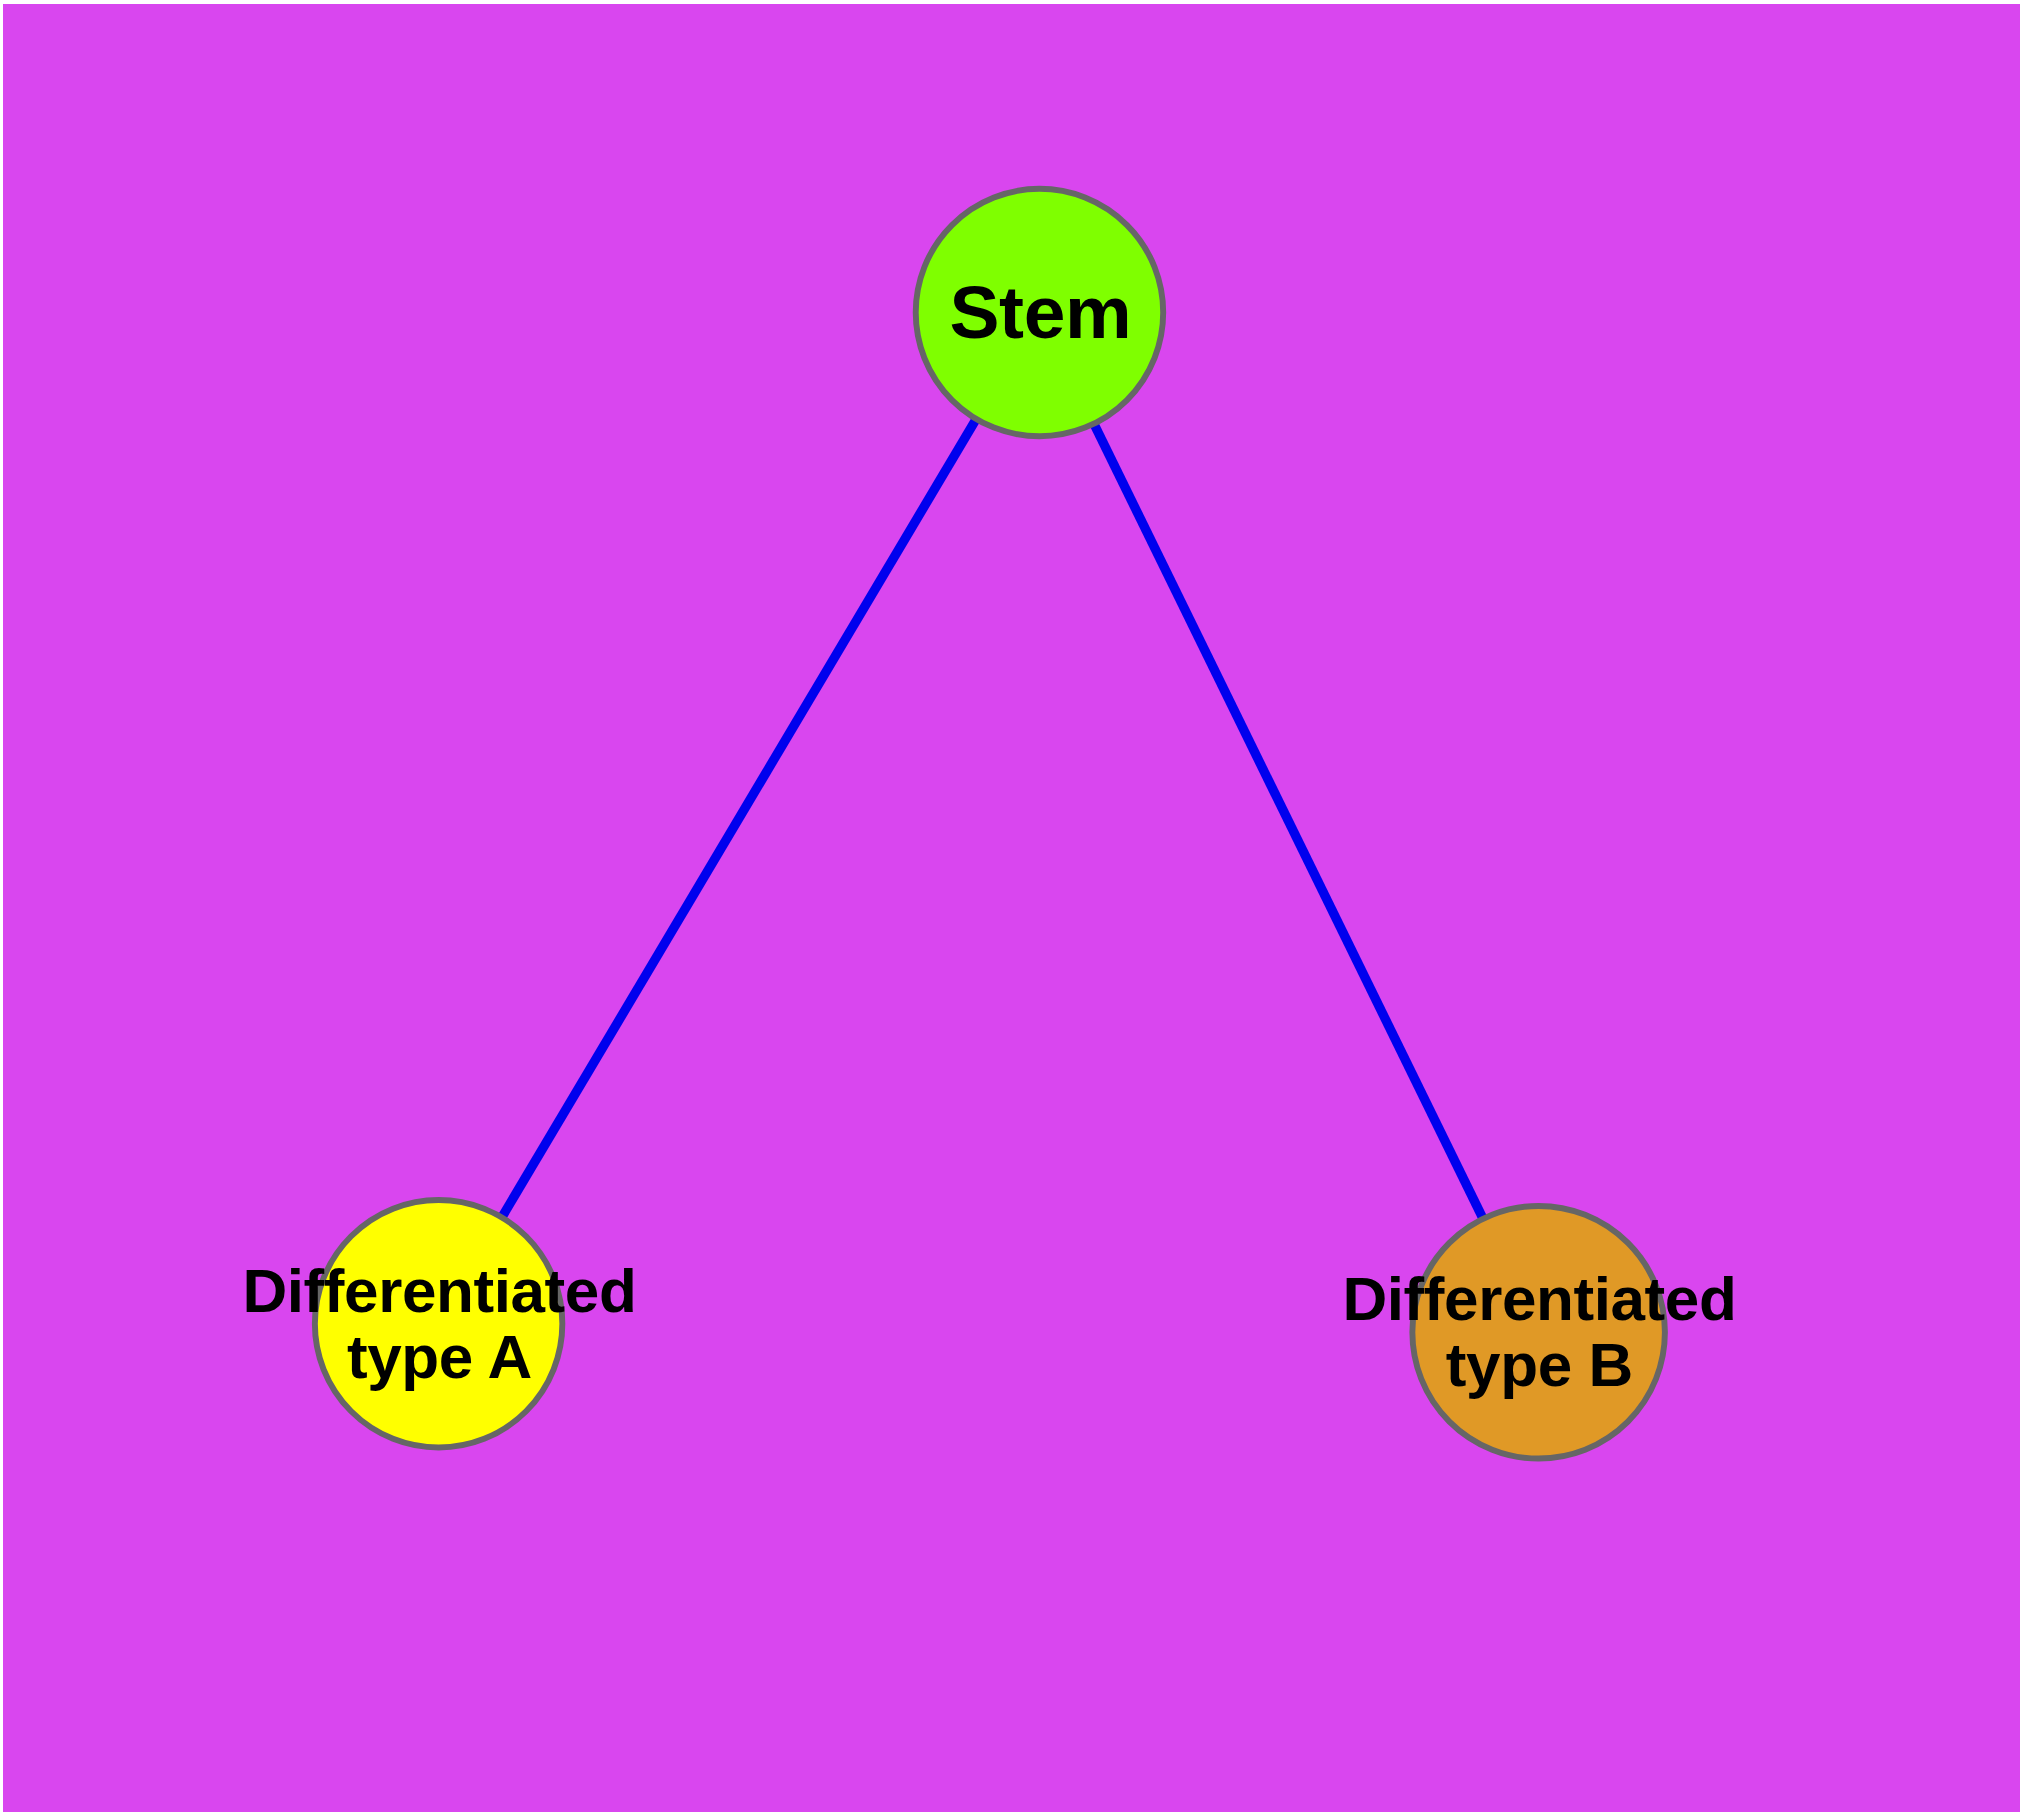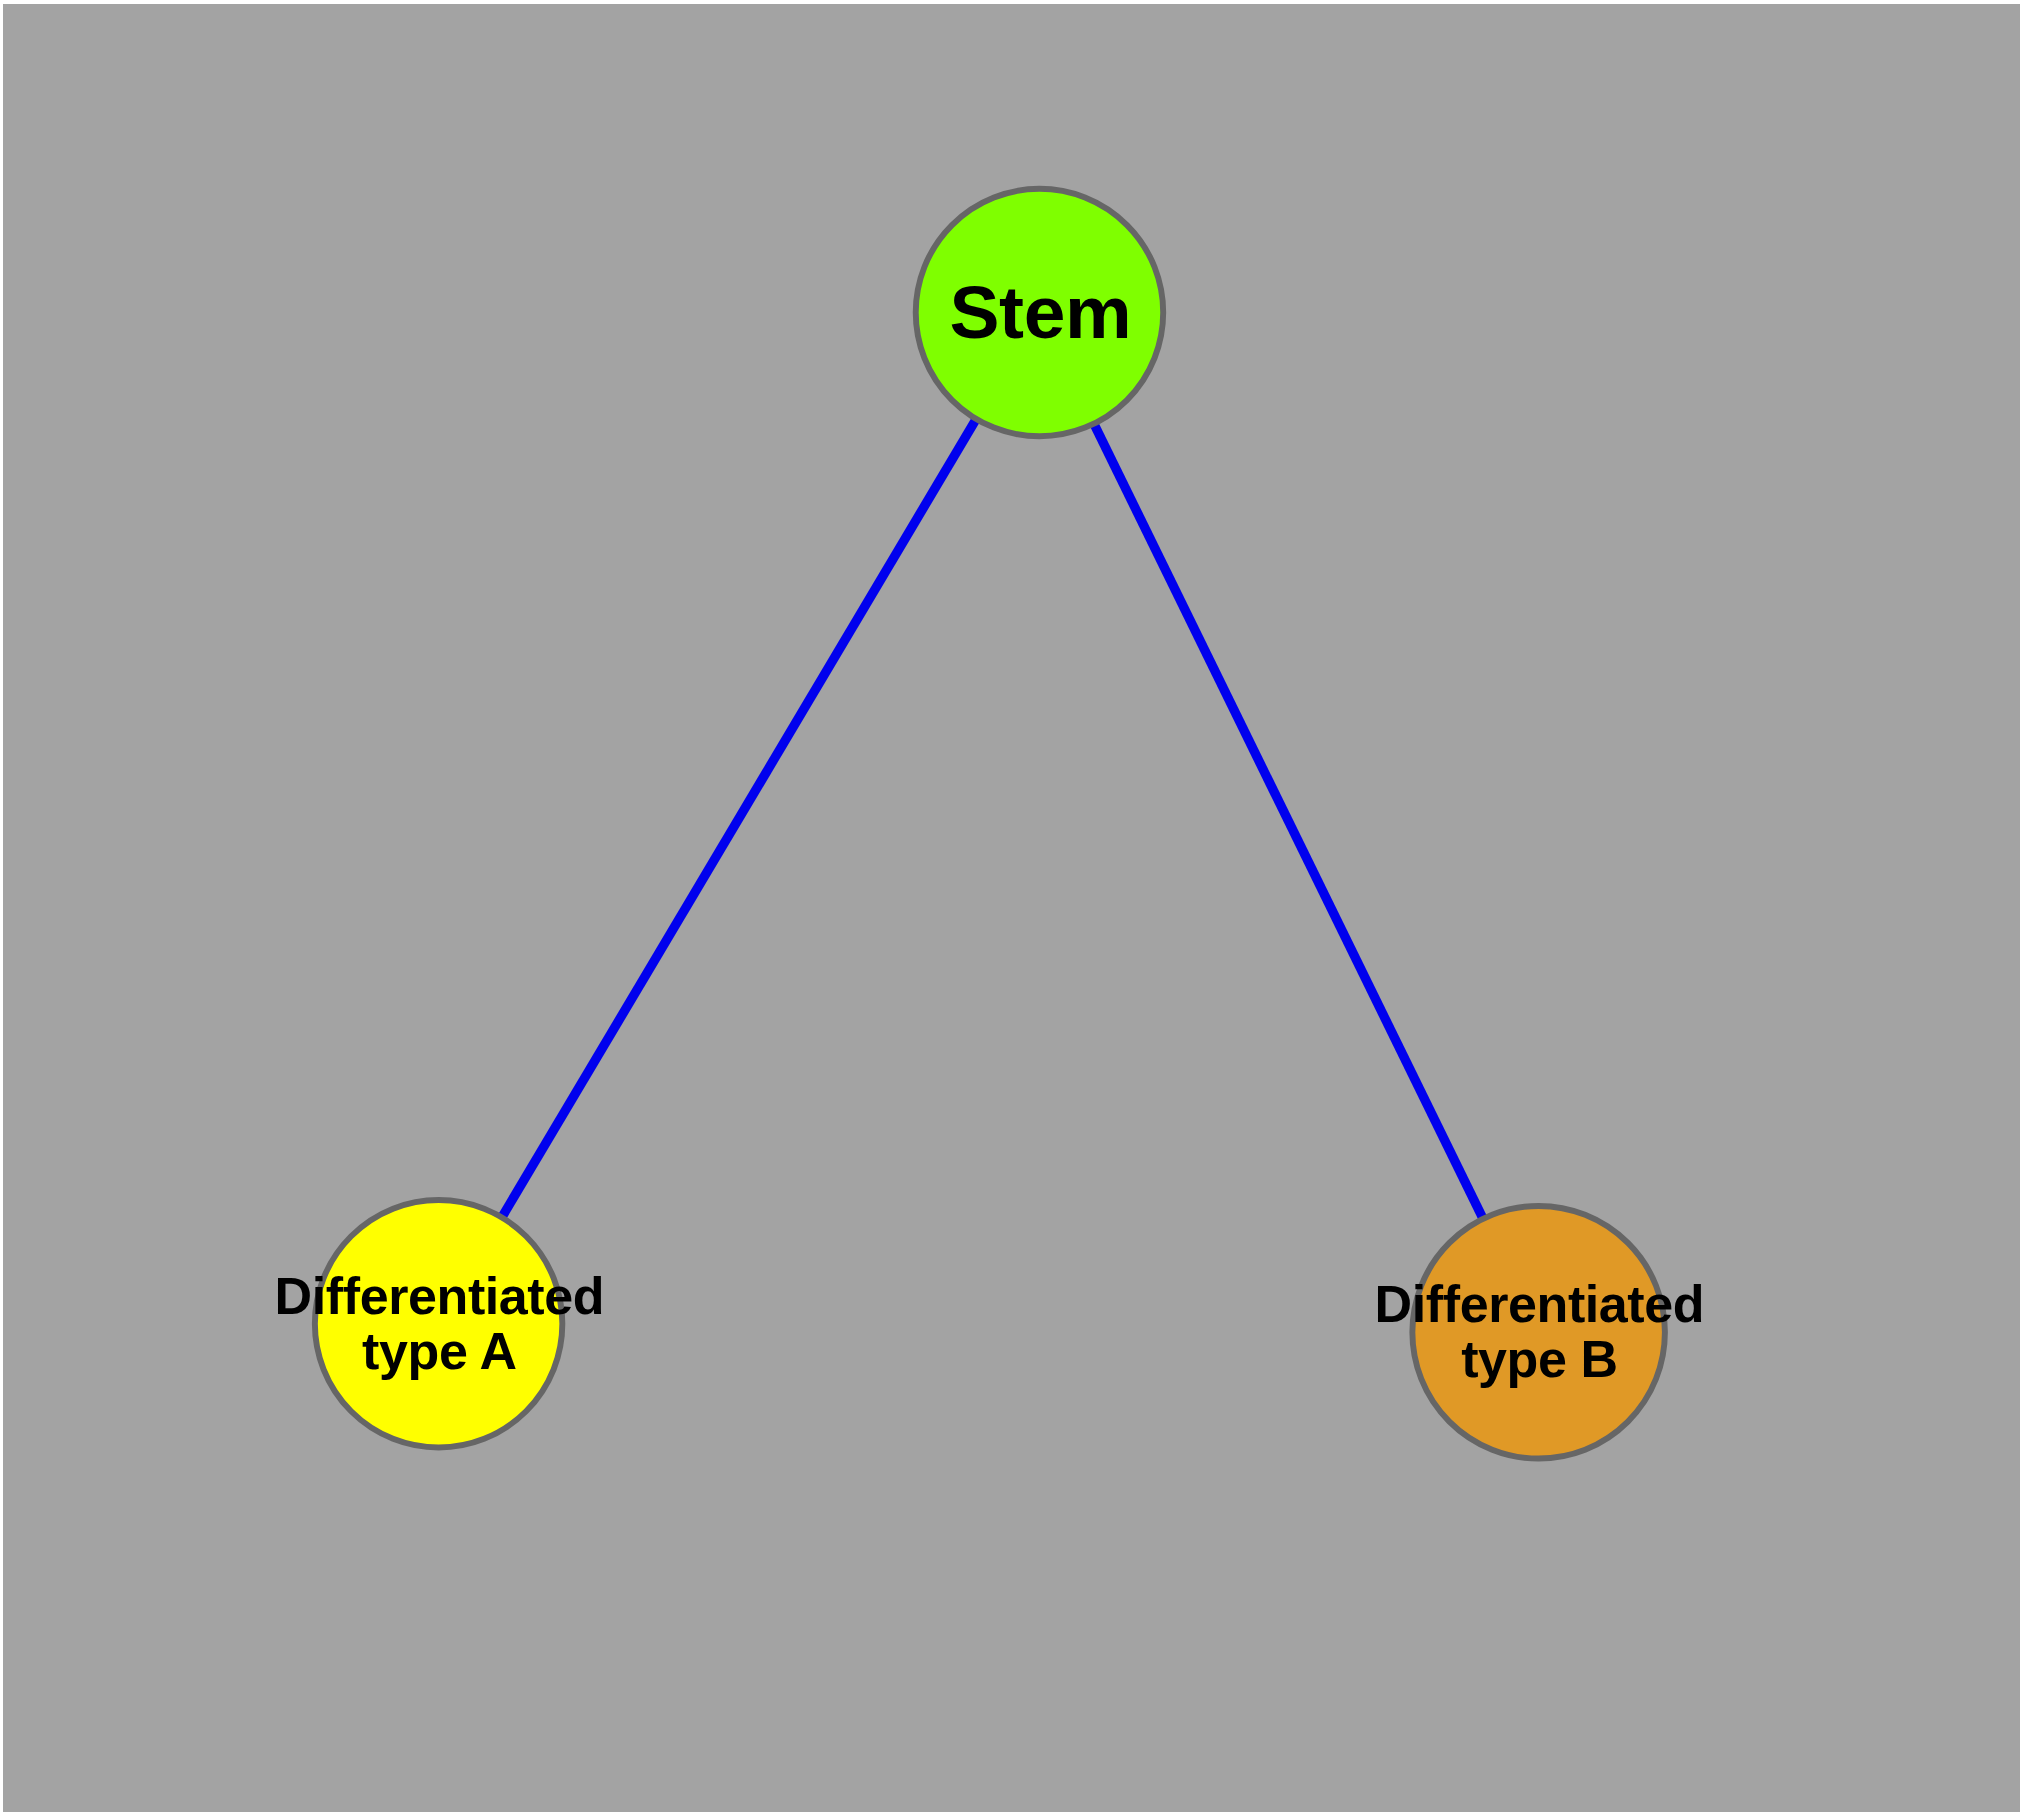--- a/index.html
+++ b/index.html
@@ -23,21 +23,21 @@
     height: 1812px;
     background: #ffffff;
   }
 
   #graph-plot {
     position: absolute;
     left: 3.4px;
     top: 4.2px;
     width: 2017px;
     height: 1808px;
-    background: #a3a3a3;
+    background: #d946ef;
     overflow: hidden;
   }
 
   #graph-svg {
     position: absolute;
     left: 0;
     top: 0;
     width: 100%;
     height: 100%;
     display: block;
@@ -53,21 +53,21 @@
     letter-spacing: -0.4px;
     transform: translate(-50%, -50%);
     pointer-events: none;
   }
 
   .node-label.single {
     font-size: 75px;
   }
 
   .node-label.multi {
-    font-size: 52px;
+    font-size: 62px;
   }
 </style>
 </head>
 <body>
 
 <div id="graph-canvas">
   <div id="graph-plot">
 
     <svg id="graph-svg" viewBox="0 0 2380 2133" preserveAspectRatio="none">
 

